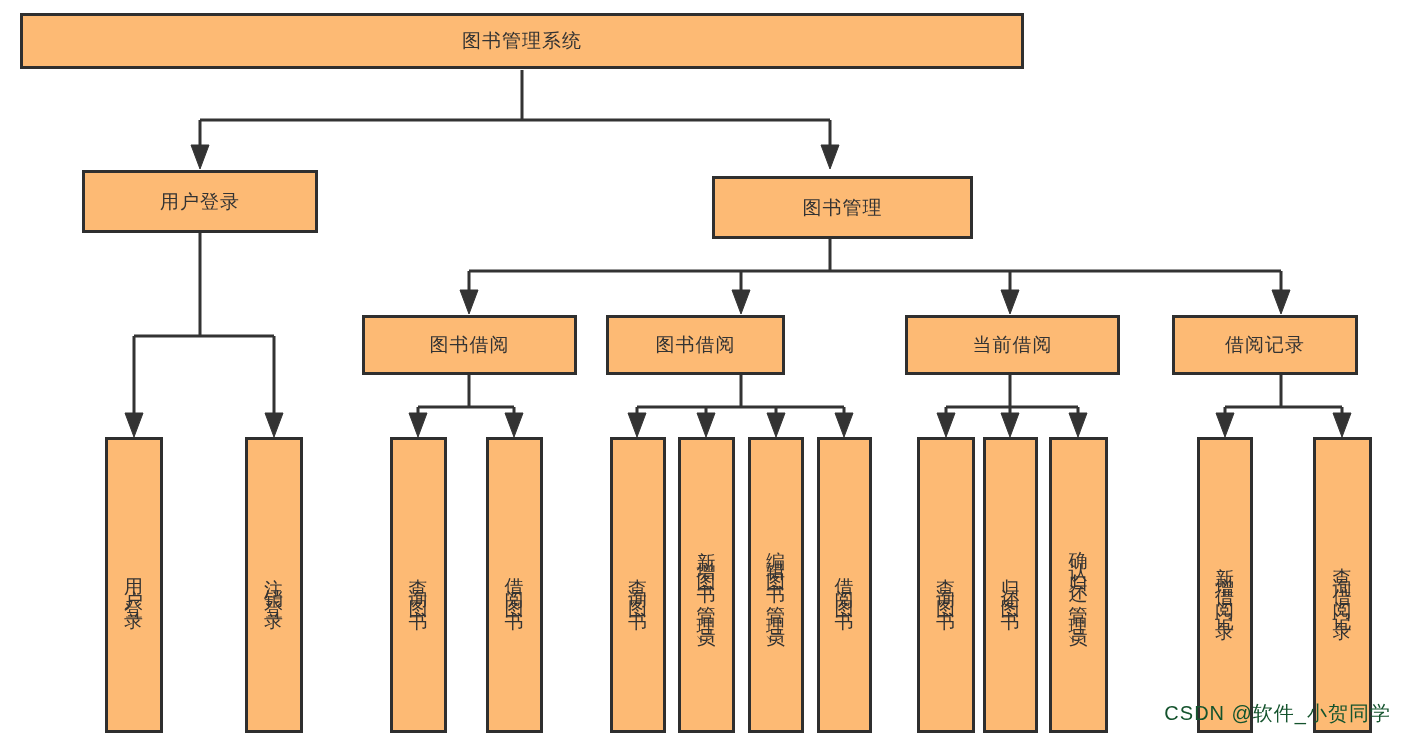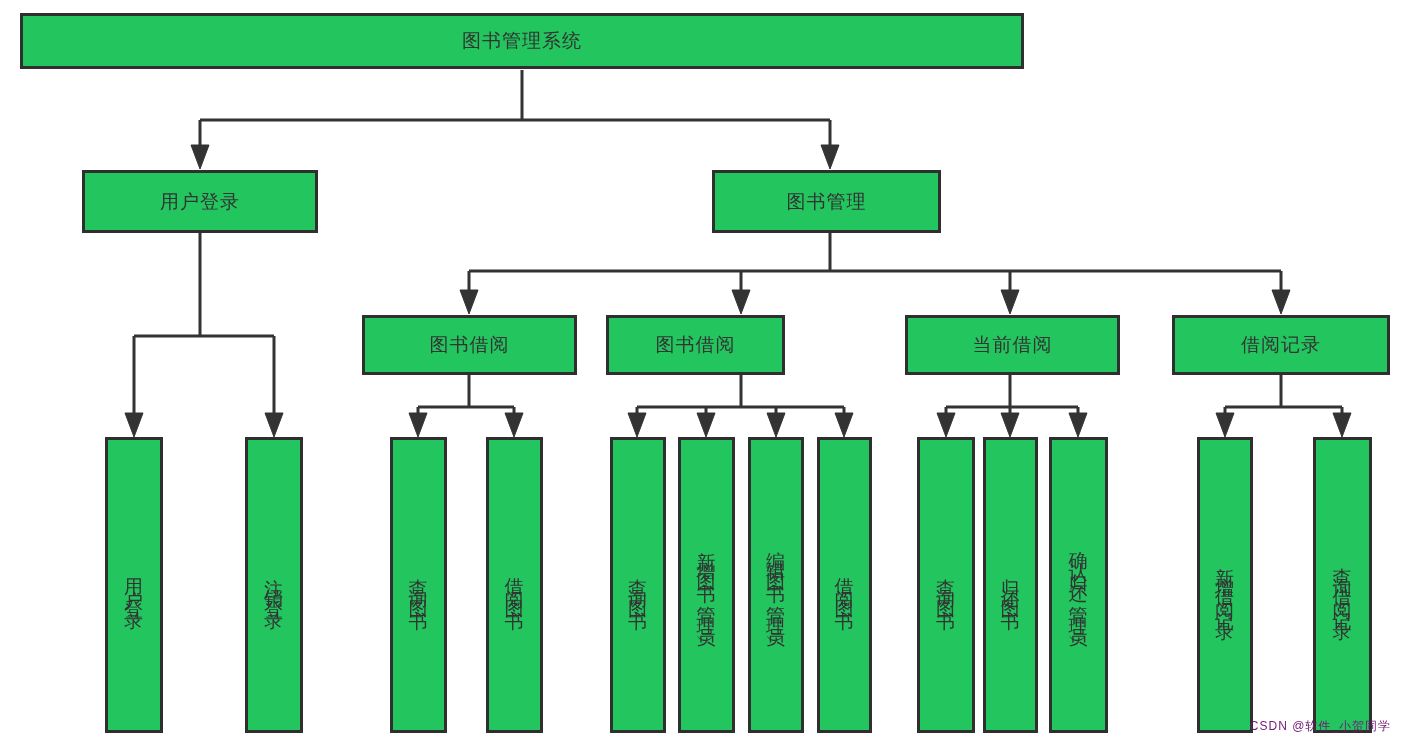--- a/index.html
+++ b/index.html
@@ -2,32 +2,32 @@
 <html><head>
 <meta charset="utf-8">
 <style>
   html,body{margin:0;padding:0;background:#ffffff;}
   body{width:1405px;height:747px;font-family:"Liberation Sans",sans-serif;}
   .stage{position:relative;width:1405px;height:747px;background:#ffffff;overflow:hidden;}
   .wires{position:absolute;left:0;top:0;width:1405px;height:747px;}
   .wires path{stroke:#333333;stroke-width:3;fill:none;}
   .wires polygon{fill:#333333;stroke:#333333;stroke-width:1;}
   .box{
-    position:absolute;box-sizing:border-box;background:#22c55e;
+    position:absolute;box-sizing:border-box;background:#fdba74;
     border:3px solid #2f2f2f;display:flex;align-items:center;justify-content:center;
     color:#333333;
   }
   .lbl{font-size:19px;letter-spacing:1px;white-space:nowrap;}
   .vlbl{
     writing-mode:vertical-rl;text-orientation:mixed;
     font-size:19px;letter-spacing:11px;line-height:1;
   }
   .watermark{
-    position:absolute;right:14px;bottom:12px;
-    font-size:12px;color:#701a75;letter-spacing:1px;white-space:nowrap;z-index:10;
+    position:absolute;right:14px;bottom:20px;
+    font-size:20px;color:#14532d;letter-spacing:1px;white-space:nowrap;z-index:10;
   }
 </style>
 </head>
 <body>
 
 <div class="stage">
 
   <svg class="wires" viewBox="0 0 1405 747" xmlns="http://www.w3.org/2000/svg">
 
     <g>
@@ -78,34 +78,34 @@
     </g>
   </svg>
 
   <div class="box" style="left:20px;top:13px;width:1004px;height:56px">
     <span class="lbl">图书管理系统</span>
   </div>
 
   <div class="box" style="left:82px;top:170px;width:236px;height:63px">
     <span class="lbl">用户登录</span>
   </div>
-  <div class="box" style="left:712px;top:170px;width:229px;height:63px">
+  <div class="box" style="left:712px;top:176px;width:261px;height:63px">
     <span class="lbl">图书管理</span>
   </div>
 
   <div class="box" style="left:362px;top:315px;width:215px;height:60px">
     <span class="lbl">图书借阅</span>
   </div>
   <div class="box" style="left:606px;top:315px;width:179px;height:60px">
     <span class="lbl">图书借阅</span>
   </div>
   <div class="box" style="left:905px;top:315px;width:215px;height:60px">
     <span class="lbl">当前借阅</span>
   </div>
-  <div class="box" style="left:1172px;top:315px;width:218px;height:60px">
+  <div class="box" style="left:1172px;top:315px;width:186px;height:60px">
     <span class="lbl">借阅记录</span>
   </div>
 
   <div class="box" style="left:105px;top:437px;width:58px;height:296px">
     <span class="vlbl">用户登录</span>
   </div>
   <div class="box" style="left:245px;top:437px;width:58px;height:296px">
     <span class="vlbl">注销登录</span>
   </div>
 

